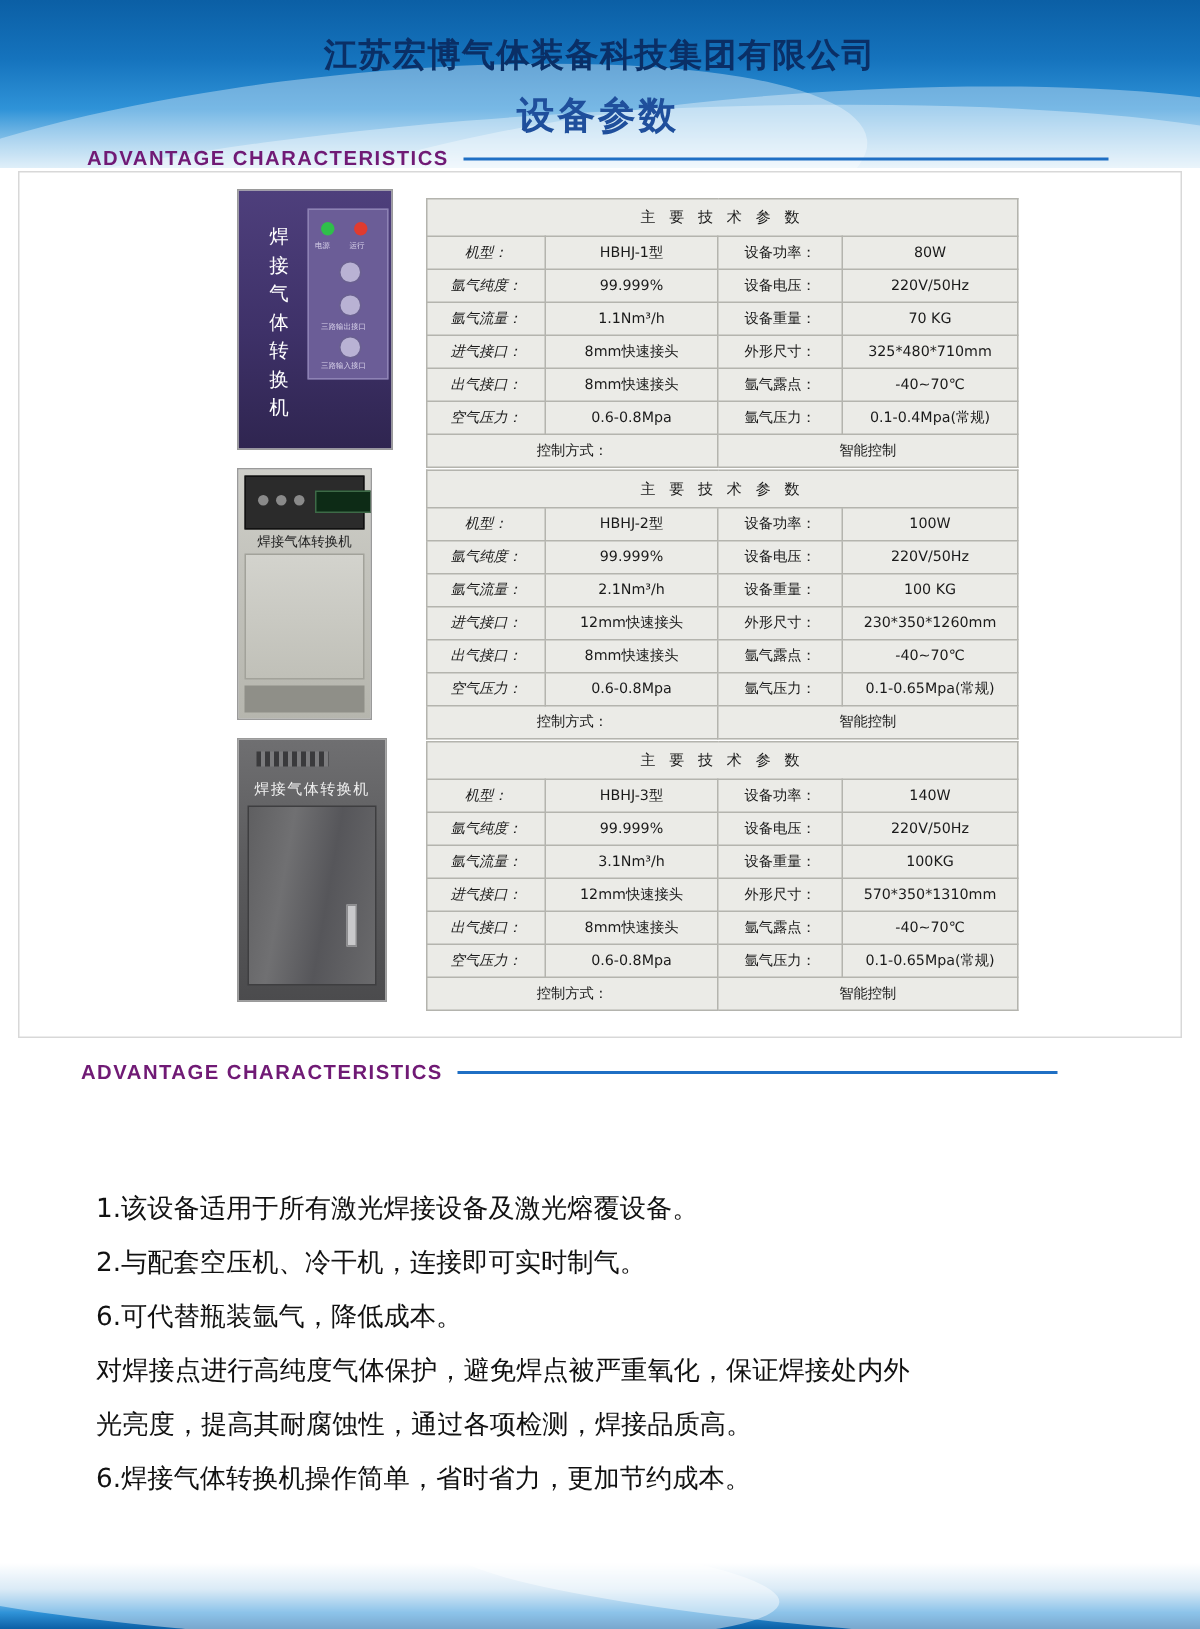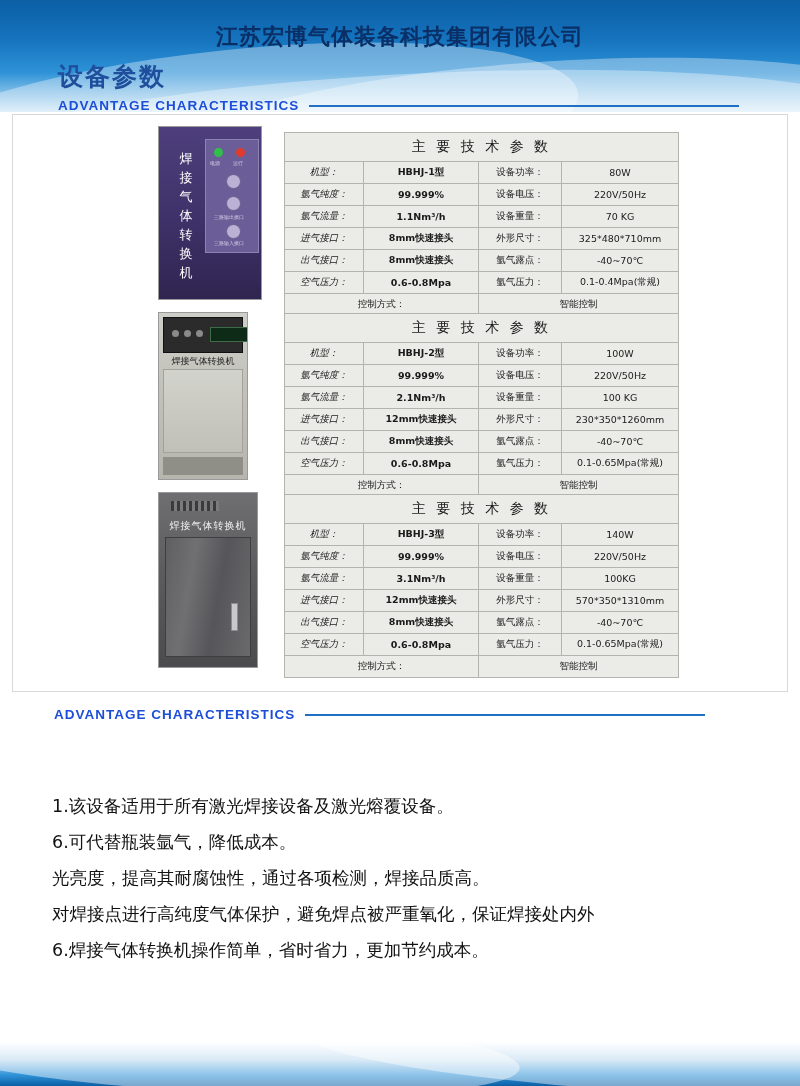--- a/index.html
+++ b/index.html
@@ -25,28 +25,28 @@
       background:rgba(255,255,255,0.30);}
   .w3{left:-80px;top:74px;width:980px;height:150px;transform:rotate(-3deg);
       background:#ffffff;}
   .banner-title{
     position:absolute;left:0;top:22px;width:800px;text-align:center;
     font-size:22px;font-weight:bold;color:#0a2f66;letter-spacing:1px;
     z-index:5;
     font-family:"DejaVu Sans","Liberation Sans",sans-serif;
   }
   
-  .sec-head{position:absolute;}
+  .sec-head{position:absolute;text-align:center;}
   .sec-cn{
     font-size:25px;font-weight:bold;color:#1f4f9c;letter-spacing:2px;
     font-family:"DejaVu Sans","Liberation Sans",sans-serif;
   }
   .sec-en-row{display:flex;align-items:center;margin-top:5px;}
   .sec-en{
-    font-size:13.5px;font-weight:bold;color:#1d4ed8;letter-spacing:1px;
+    font-size:13.5px;font-weight:bold;color:#701a75;letter-spacing:1px;
     white-space:nowrap;
   }
   .sec-rule{height:2px;background:#1f6fc4;margin-left:10px;}
   .photo{
     position:absolute;border:1px solid #9a9a9a;box-sizing:border-box;
     overflow:hidden;
   }
   
   .m1{background:linear-gradient(180deg,#4e3f7c 0%,#3e3168 55%,#2f2550 100%);}
   .m1 .vtext{
@@ -108,33 +108,33 @@
     border-collapse:collapse;position:absolute;
     font-family:"DejaVu Sans","Liberation Sans",sans-serif;
     background:#ebebe7;
   }
   table.spec td{
     border:1px solid #b4b4ae;
     font-size:9.5px;color:#1a1a1a;
     padding:4px 2px;text-align:center;white-space:nowrap;
   }
   table.spec td.hdr{
-    letter-spacing:3px;font-size:14px;padding:5px 0;background:#ebebe7;border-radius:10px;
+    letter-spacing:3px;font-size:10px;padding:5px 0;background:#ebebe7;border-radius:10px;
   }
   table.spec td.key{width:74px;font-style:italic;}
-  table.spec td.val{width:110px;font-weight:bold;}
+  table.spec td.val{width:110px;}
   table.spec td.key2{width:78px;}
   table.spec td.val2{width:112px;}
   
   .adv-list{
     position:absolute;left:52px;top:790px;width:700px;
     font-size:17.5px;line-height:32px;color:#111;
     font-family:"DejaVu Sans","Liberation Sans",sans-serif;
   }
-  .adv-list p{margin:0 0 4px 0;}
+  .adv-list p{margin:0 0 4px 12px;}
   
   .footer{
     position:absolute;left:0;bottom:0;width:800px;height:44px;overflow:hidden;
     background:linear-gradient(180deg,#ffffff 0%,#bcd9ef 40%,#2f93d8 75%,#0b5fa5 100%);
   }
   .footer .fw{position:absolute;border-radius:50%;background:rgba(255,255,255,0.45);}
   .fw1{left:-100px;top:-30px;width:620px;height:80px;transform:rotate(3deg);}
   .fw2{left:300px;top:-22px;width:640px;height:70px;transform:rotate(4deg);
        background:rgba(255,255,255,0.3);}
   .page-border{
@@ -343,22 +343,23 @@
 
 <div class="sec-head" style="left:54px;top:702px;">
   <div class="sec-en-row">
     <div class="sec-en">ADVANTAGE   CHARACTERISTICS</div>
     <div class="sec-rule" style="width:400px;"></div>
   </div>
 </div>
 
 <div class="adv-list">
   <p>1.该设备适用于所有激光焊接设备及激光熔覆设备。</p>
+  <p>2.与配套空压机、冷干机，连接即可实时制气。</p>
   <p>6.可代替瓶装氩气，降低成本。</p>
+  <p>对焊接点进行高纯度气体保护，避免焊点被严重氧化，保证焊接处内外</p>
   <p>光亮度，提高其耐腐蚀性，通过各项检测，焊接品质高。</p>
-  <p>对焊接点进行高纯度气体保护，避免焊点被严重氧化，保证焊接处内外</p>
   <p>6.焊接气体转换机操作简单，省时省力，更加节约成本。</p>
 </div>
 
 <div class="footer">
   <div class="fw fw1"></div>
   <div class="fw fw2"></div>
 </div>
 
 </body></html>

